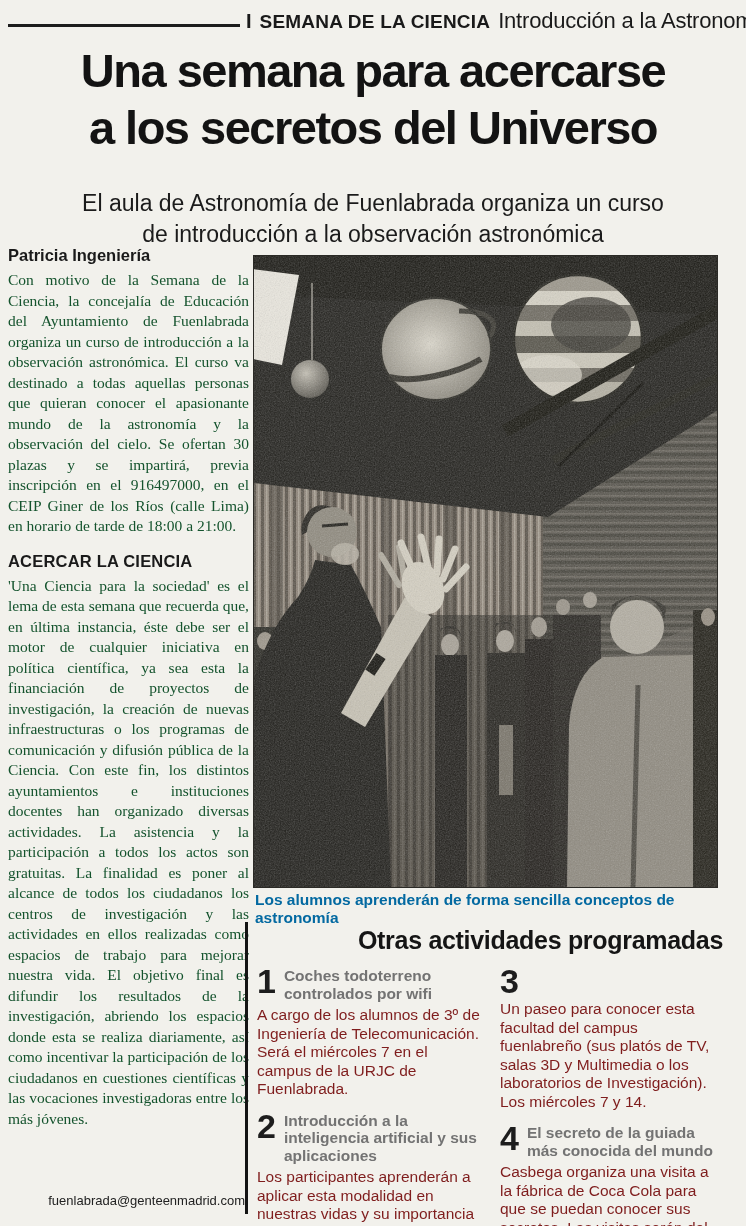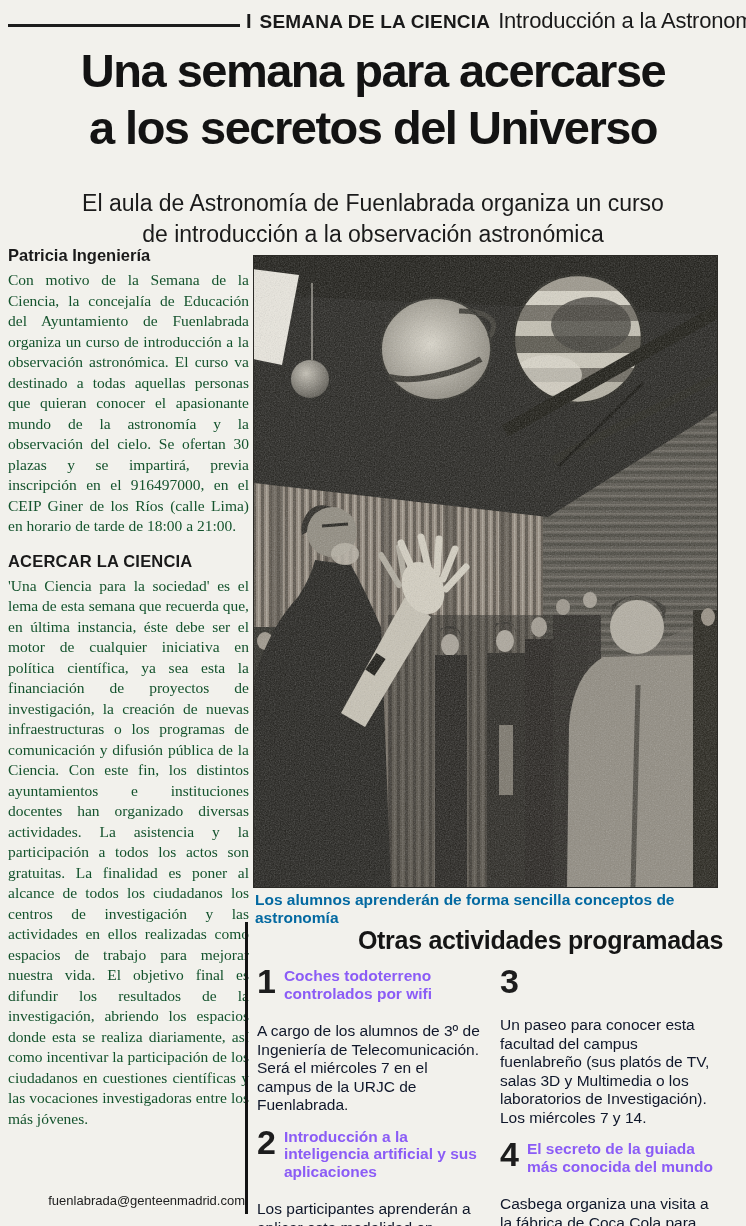--- a/index.html
+++ b/index.html
@@ -33,22 +33,22 @@
     font-weight:700;font-size:15.5px;color:#0369a1;}
   
   .act-divider{position:absolute;left:245px;top:922px;width:3px;height:292px;background:#141414;}
   .activities{position:absolute;left:257px;top:926px;width:466px;}
   .act-heading{text-align:right;font-weight:700;font-size:25px;letter-spacing:-.3px;color:#151515;}
   .act-cols{display:flex;gap:20px;margin-top:11px;}
   .act-col{width:223px;}
   .act-item{margin-bottom:12px;}
   .act-head{display:flex;align-items:flex-start;}
   .act-num{font-weight:900;font-size:34px;line-height:30px;margin-right:8px;color:#1d1d1d;}
-  .act-title{font-weight:700;font-size:15.5px;line-height:17.5px;padding-top:1px;color:#8b5cf6;}
-  .act-body{font-size:15.5px;line-height:18.5px;margin-top:20px;color:#0f172a;}
+  .act-title{font-weight:700;font-size:15.5px;line-height:17.5px;padding-top:1px;color:#737373;}
+  .act-body{font-size:15.5px;line-height:18.5px;margin-top:4px;color:#7f1d1d;}
 </style>
 </head>
 <body>
 
 <div class="page">
 
   <div class="kicker-rule"></div>
   <div class="kicker">
     <span class="bar">I</span>
     <span class="k-bold">SEMANA DE LA CIENCIA</span>

